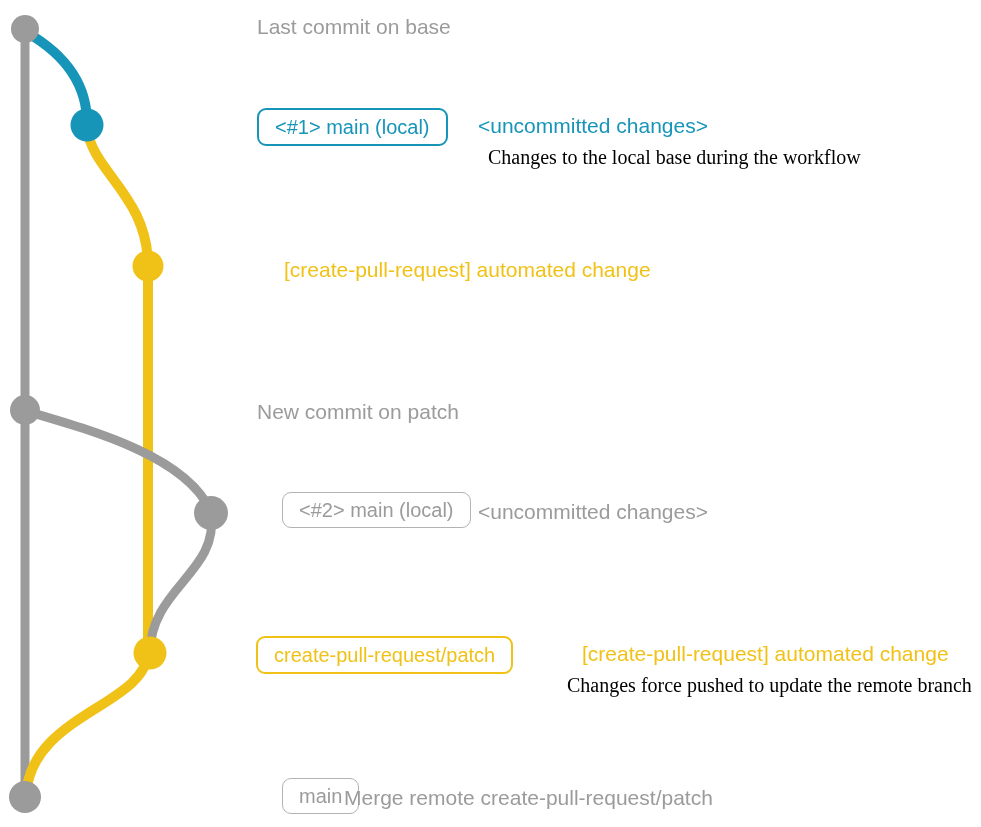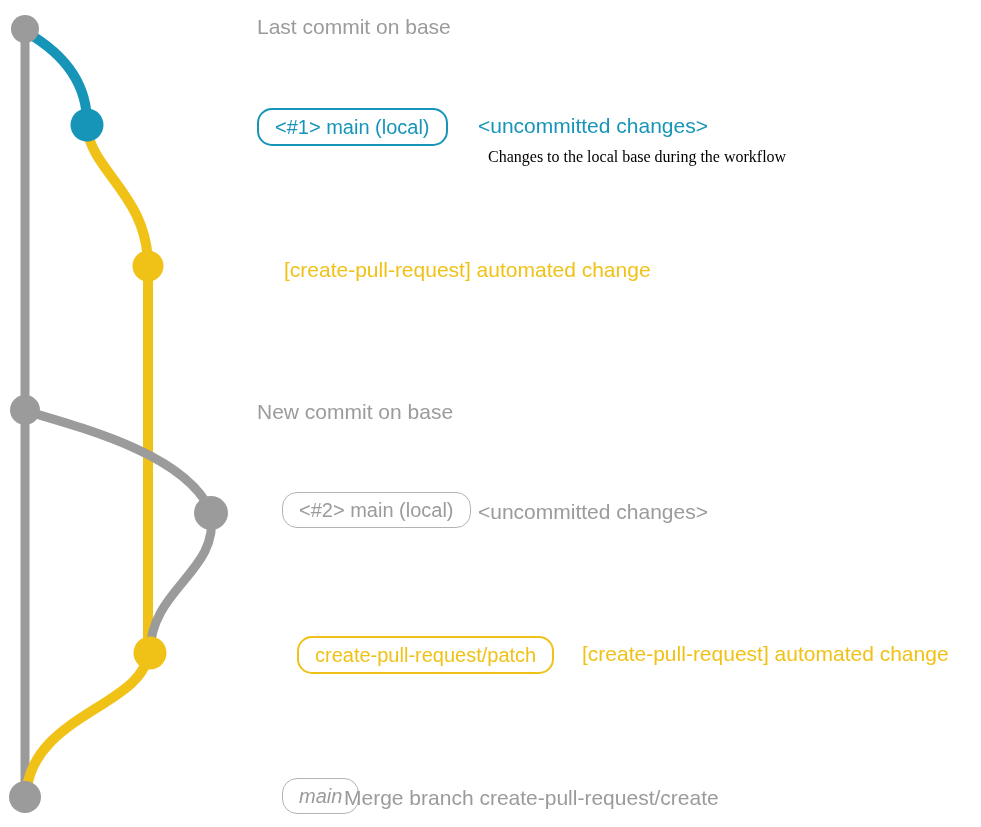--- a/index.html
+++ b/index.html
@@ -14,37 +14,37 @@
   .graph-svg { position: absolute; left: 0; top: 0; }
   .txt { position: absolute; white-space: nowrap; }
   .h   { font-size: 21px; line-height: 23px; }
   .gray   { color: var(--gray_text); }
   .teal   { color: var(--teal); }
   .yellow { color: var(--yellow); margin-left: 28px; }
   .caption {
     position: absolute;
     white-space: nowrap;
     font-family: "Liberation Serif", serif;
-    font-size: 16px;
+    font-size: 20px;
     line-height: 22px;
     color: var(--black);
   }
   .badge {
     position: absolute;
     display: inline-block;
     font-size: 20px;
     line-height: 34px;
     padding: 0 16px;
     border: 2px solid;
-    border-radius: 15px;
+    border-radius: 9px;
     white-space: nowrap;
   }
   .badge-teal   { border-color: var(--teal);        color: var(--teal); }
   .badge-gray   { border-color: var(--gray_border); color: var(--gray_text); border-width: 1.5px; margin-left: 25px; }
-  .badge-yellow { border-color: var(--yellow);      color: var(--yellow); margin-left: 41px; }
+  .badge-yellow { border-color: var(--yellow);      color: var(--yellow); }
 </style>
 </head>
 <body>
 
 <div class="canvas">
 
   <svg class="graph-svg" width="260" height="827" viewBox="0 0 260 827">
 
     <path d="M 25 30 L 25 797" fill="none" stroke-width="9" stroke-linecap="round" stroke="#9b9b9b"></path>
 
@@ -66,24 +66,25 @@
   </svg>
 
   <div class="txt h gray" style="left:257px; top:15px;">Last commit on base</div>
 
   <div class="badge badge-teal" style="left:257px; top:108px;">&lt;#1&gt; main (local)</div>
   <div class="txt h teal" style="left:478px; top:114px;">&lt;uncommitted changes&gt;</div>
   <div class="caption" style="left:488px; top:146px;">Changes to the local base during the workflow</div>
 
   <div class="txt h yellow" style="left:256px; top:258px;">[create-pull-request] automated change</div>
 
-  <div class="txt h gray" style="left:257px; top:400px;">New commit on base</div>
+  <div class="txt h gray" style="left:257px; top:400px;">New commit on patch</div>
 
   <div class="badge badge-gray" style="left:257px; top:492px;">&lt;#2&gt; main (local)</div>
   <div class="txt h gray" style="left:478px; top:500px;">&lt;uncommitted changes&gt;</div>
 
   <div class="badge badge-yellow" style="left:256px; top:636px;">create-pull-request/patch</div>
   <div class="txt h yellow" style="left:554px; top:642px;">[create-pull-request] automated change</div>
+  <div class="caption" style="left:567px; top:674px;">Changes force pushed to update the remote branch</div>
 
-  <div class="badge badge-gray" style="left:257px; top:778px;font-style:italic;">main</div>
-  <div class="txt h gray" style="left:344px; top:786px;">Merge branch create-pull-request/create</div>
+  <div class="badge badge-gray" style="left:257px; top:778px;">main</div>
+  <div class="txt h gray" style="left:344px; top:786px;">Merge remote create-pull-request/patch</div>
 
 </div>
 
 </body></html>

